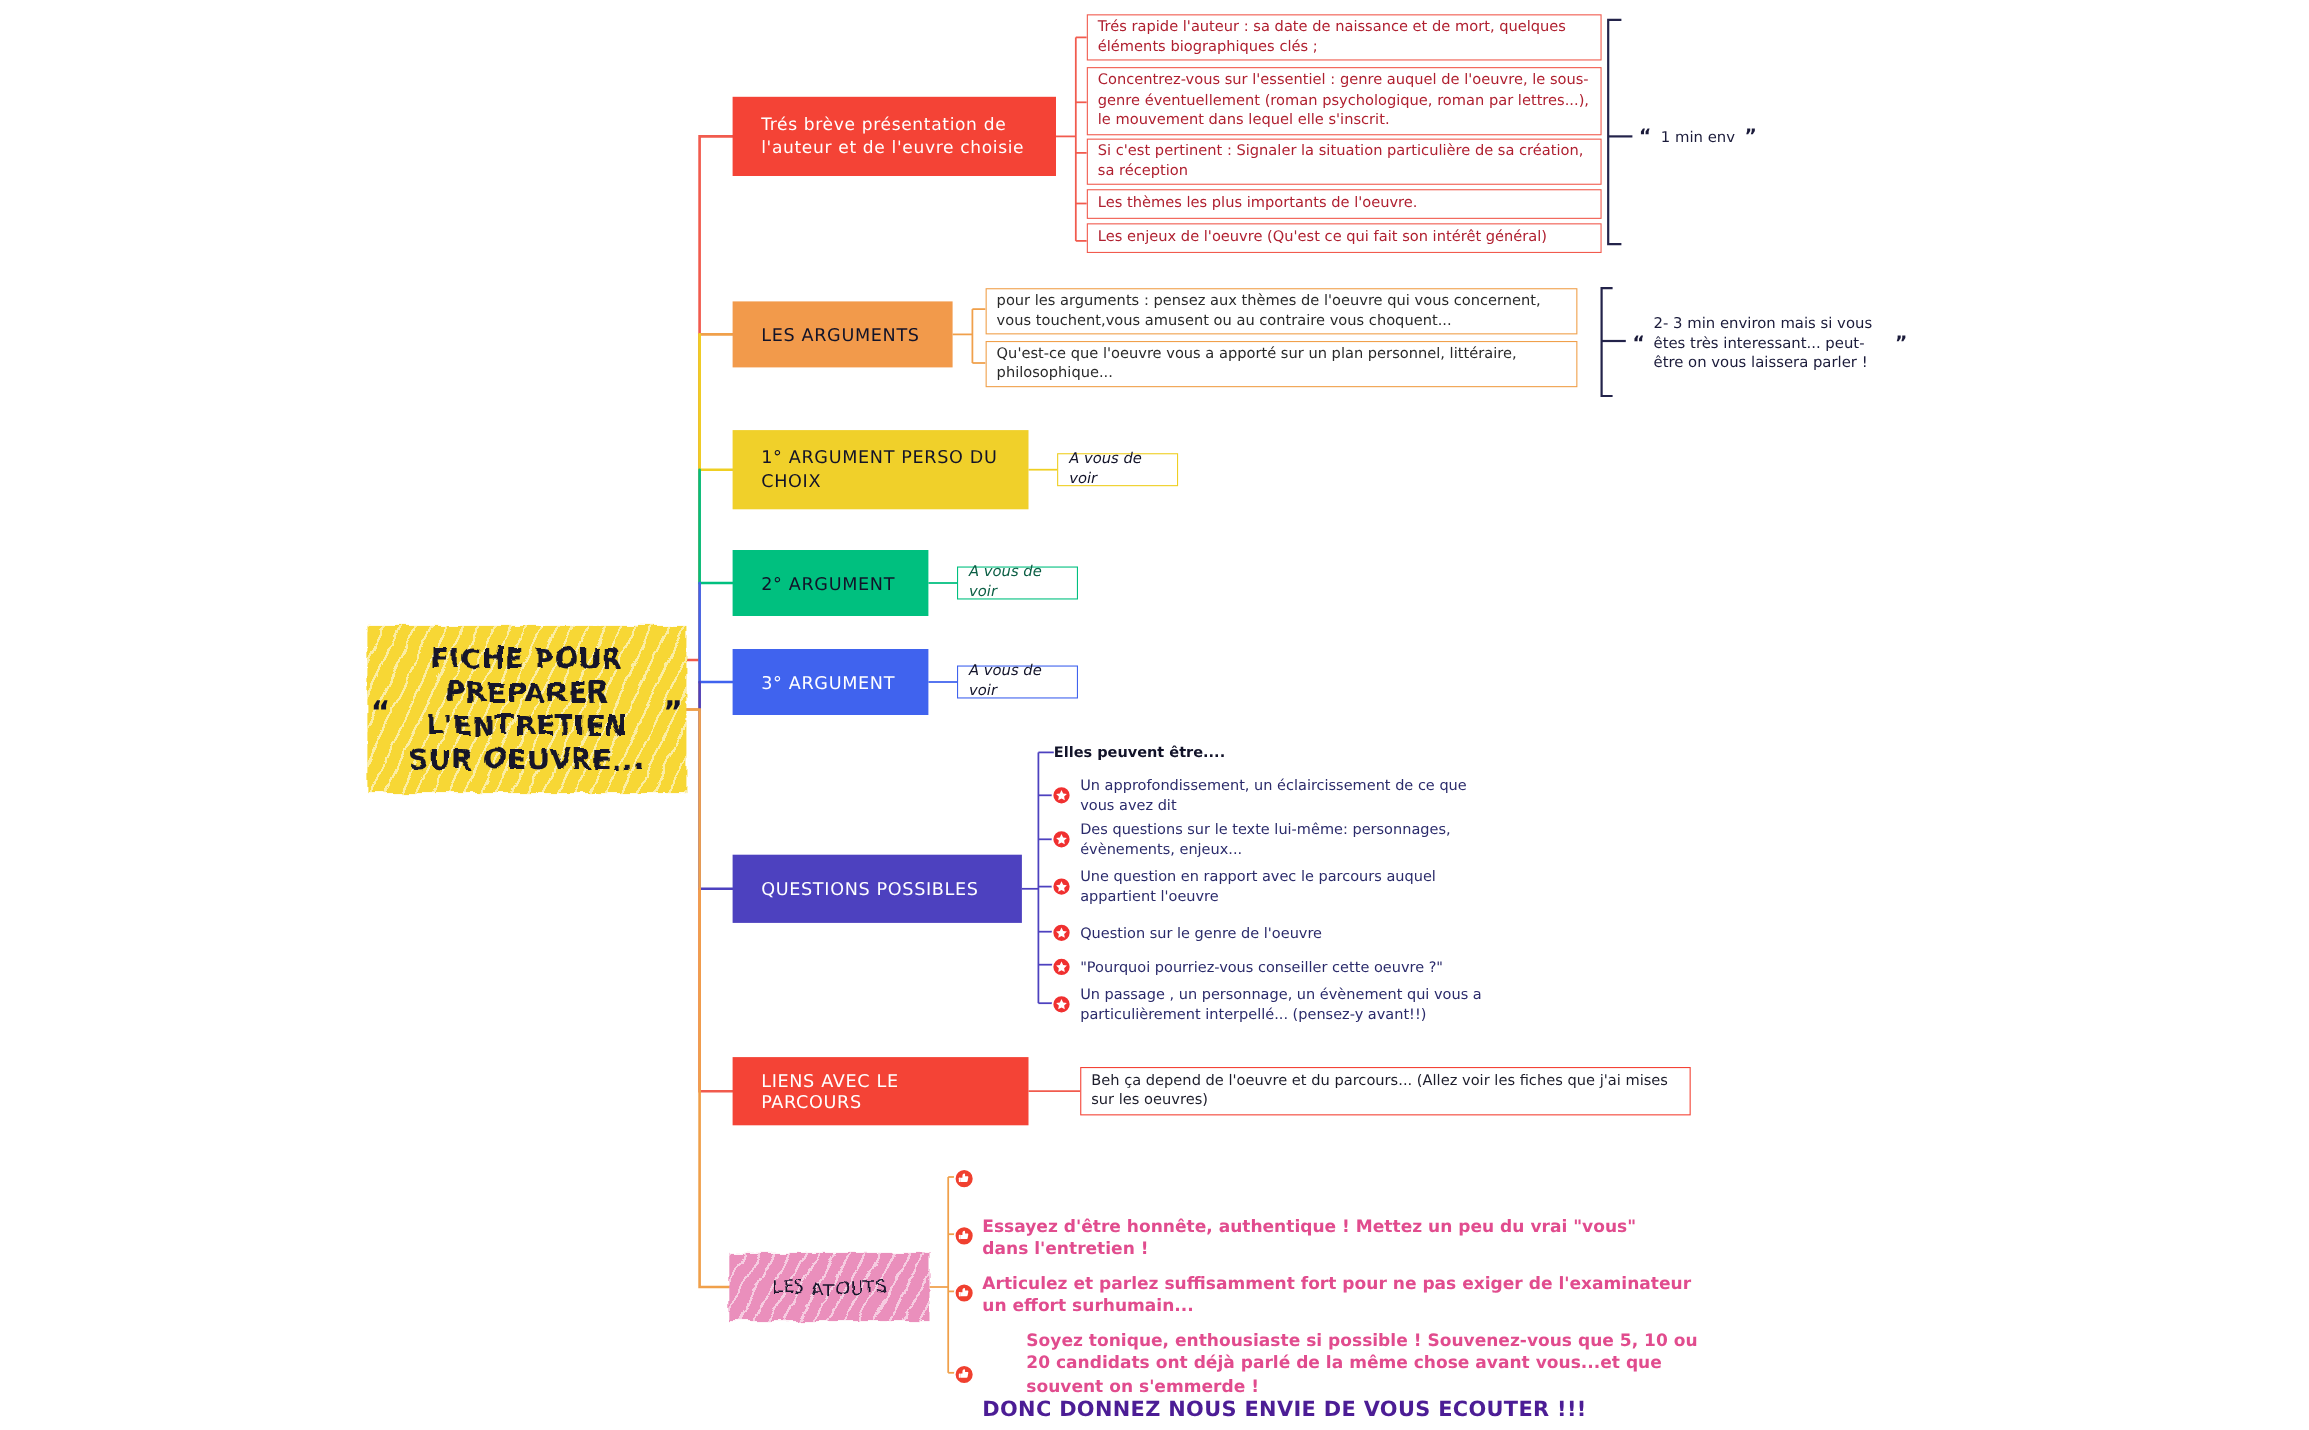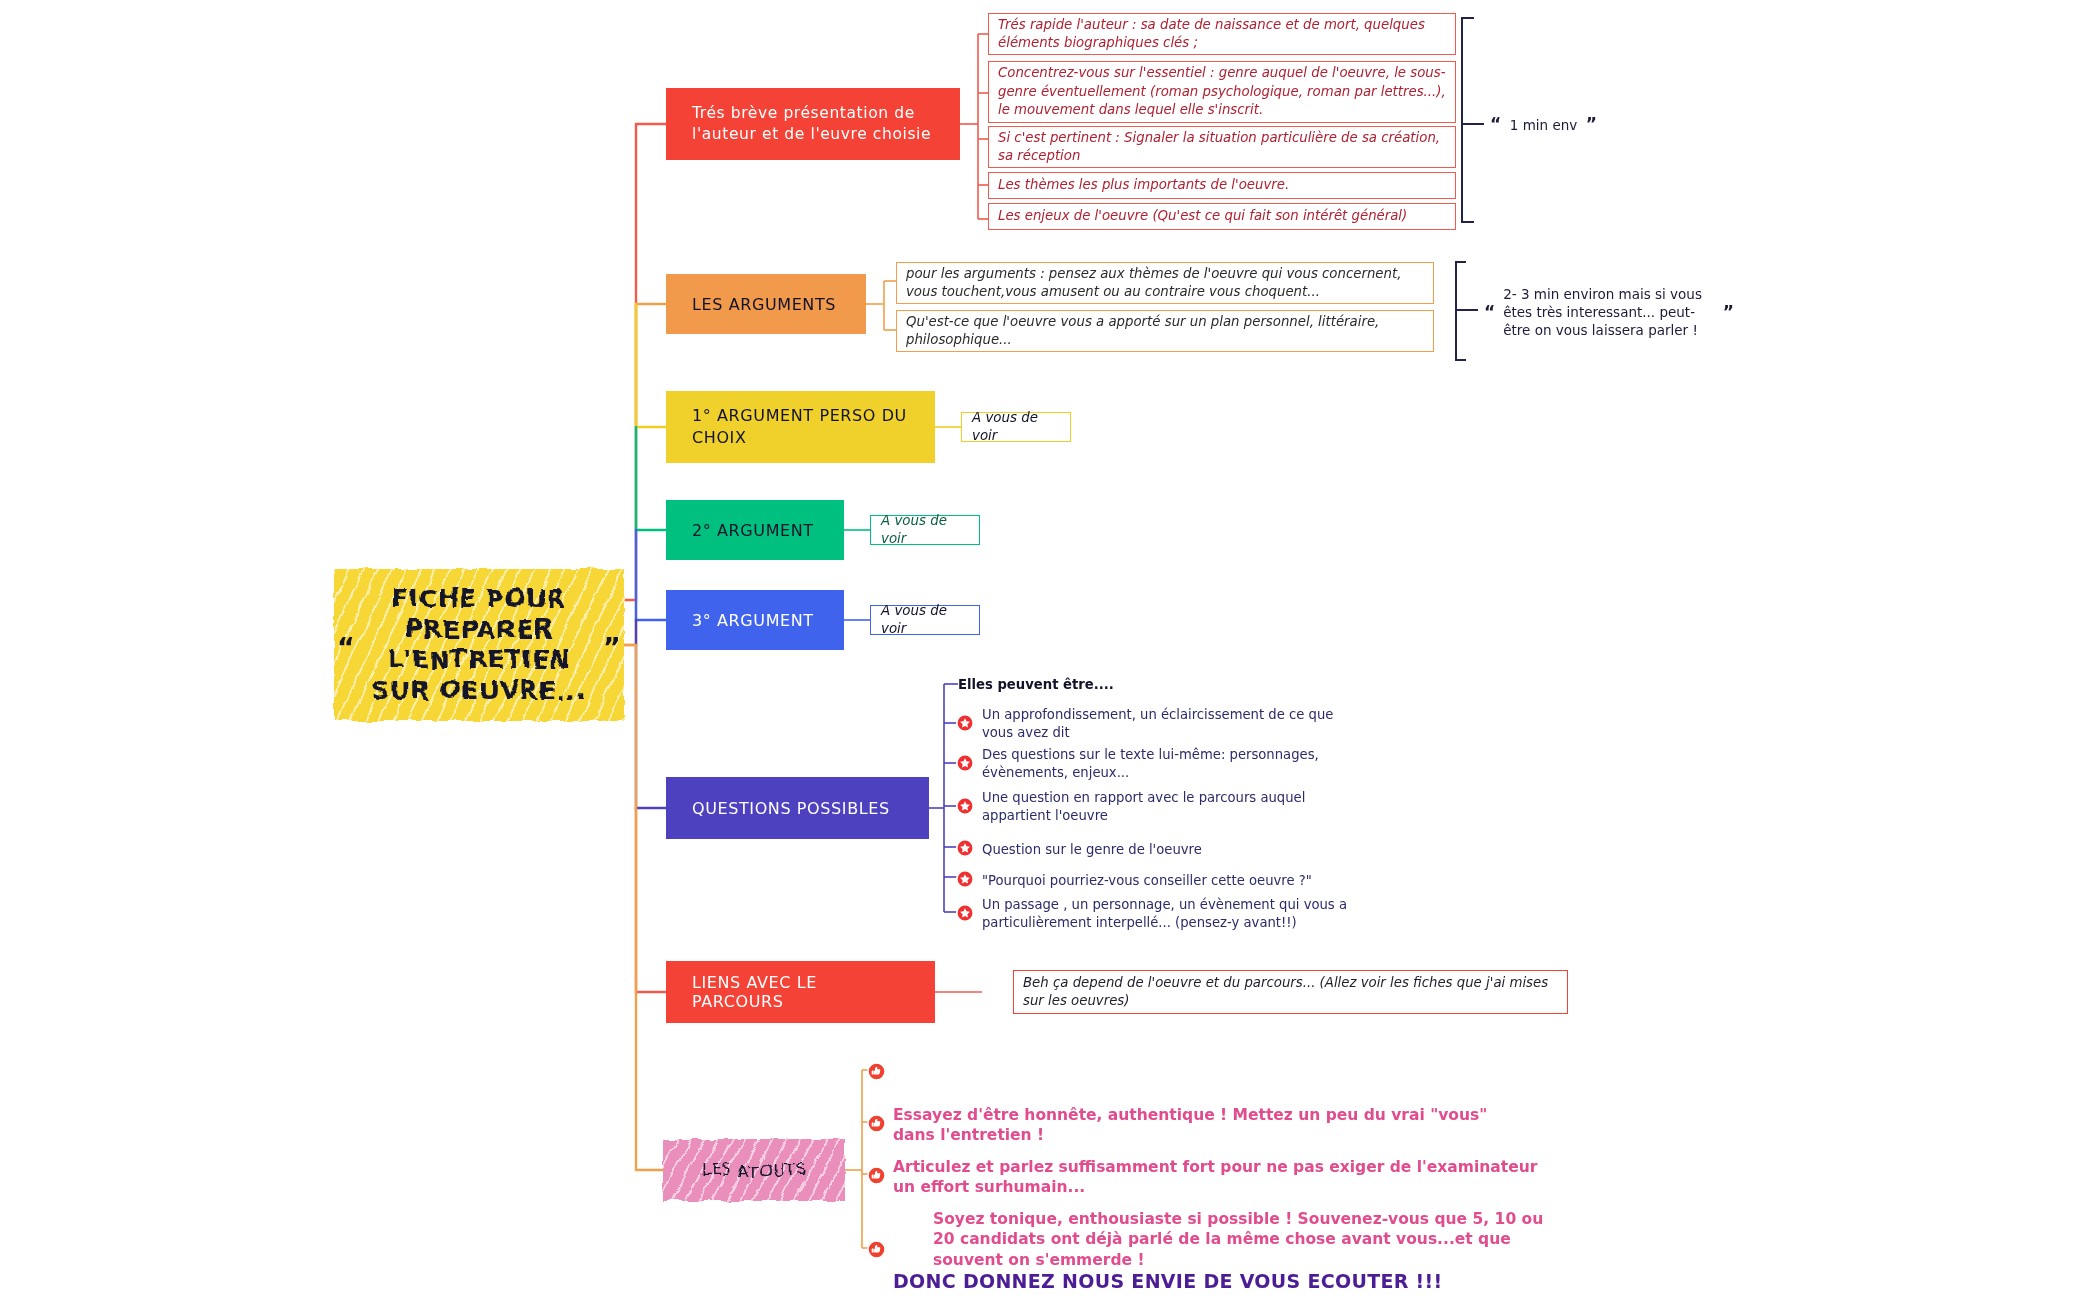--- a/index.html
+++ b/index.html
@@ -55,28 +55,28 @@
     font-size:16px;}
   .t-atouts{left:663px;top:1139px;width:182px;height:62px;background:#EA8FBC;
     color:#121329;font-size:16px;justify-content:center;
     background-image:repeating-linear-gradient(118deg,rgba(255,255,255,.55) 0 2px,rgba(255,255,255,0) 2px 12px);
     filter:url(#rough2);}
 
   
   .leaf{
     border:1.4px solid #F15B4E;background:#fff;color:#B02030;
     font-size:13.3px;line-height:1.38;padding:0 9px;
-    display:flex;align-items:center;font-style:italic;
+    display:flex;align-items:center;
   }
   .leaf.red{border-color:#F15B4E;color:#B02030;}
   .leaf.orange{border-color:#F0A04B;color:#2A2A2A;}
   .leaf.yellow{border-color:#EFCF22;color:#121329;}
   .leaf.green{border-color:#00C07F;color:#0B5E44;}
   .leaf.blue{border-color:#4063EE;color:#121329;}
-  .leaf.redb{border-color:#F44336;color:#1D1D2B;margin-left:31px;}
+  .leaf.redb{border-color:#F44336;color:#1D1D2B;}
 
   .mini{font-size:13.4px;font-style:italic;padding:5px 10px;}
 
   
   .bullet-text{
     color:#2B2B6B;font-size:13.2px;line-height:1.35;
   }
   .atout-text{color:#E14C8E;font-size:15.5px;line-height:1.32;font-weight:600;}
   .atout-final{color:#4c1d95;font-size:19px;font-weight:700;letter-spacing:.3px;}
 

